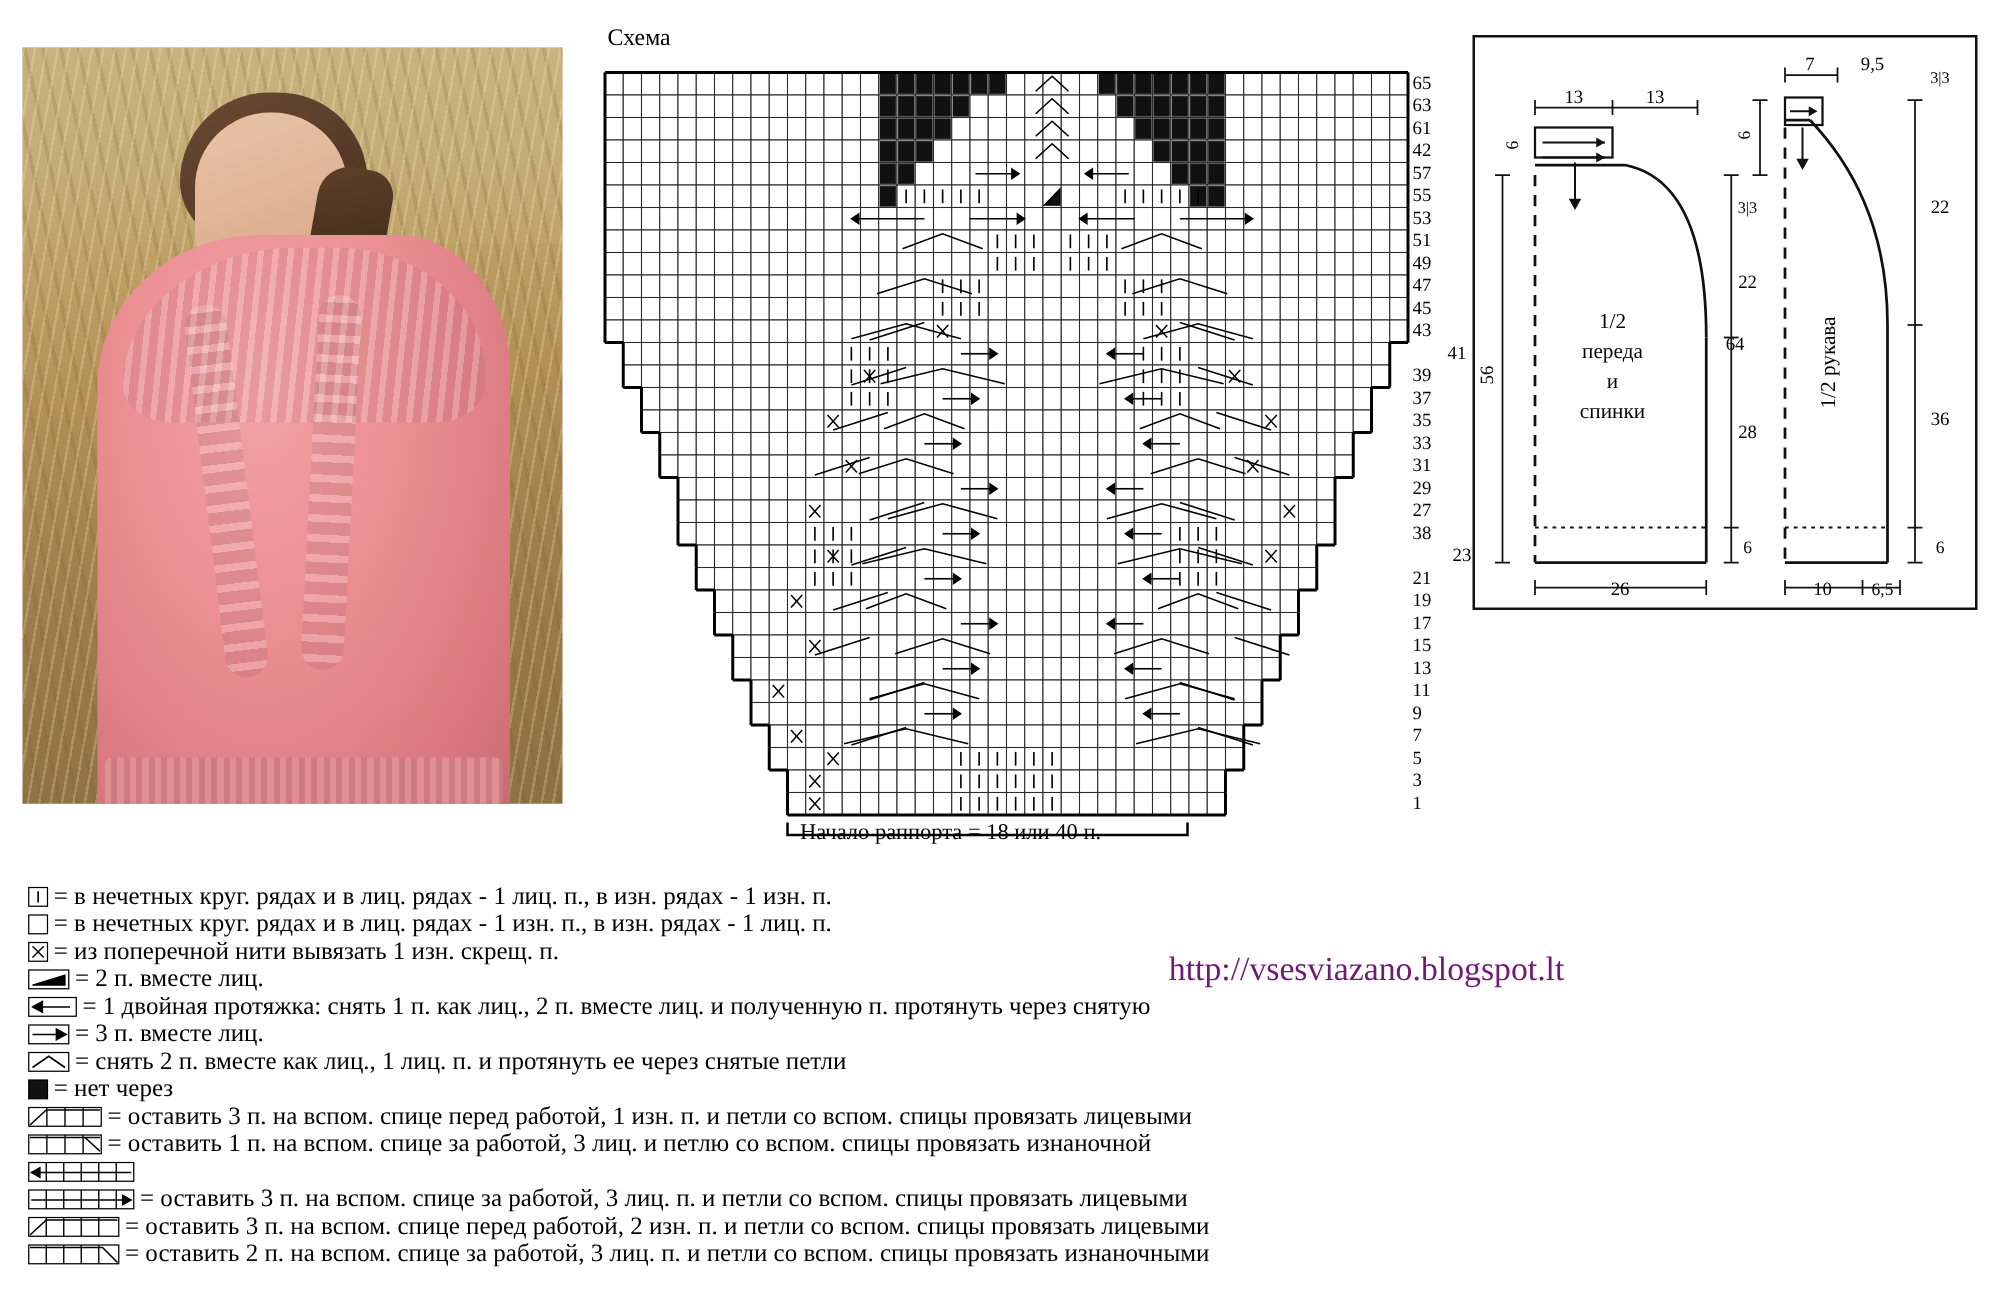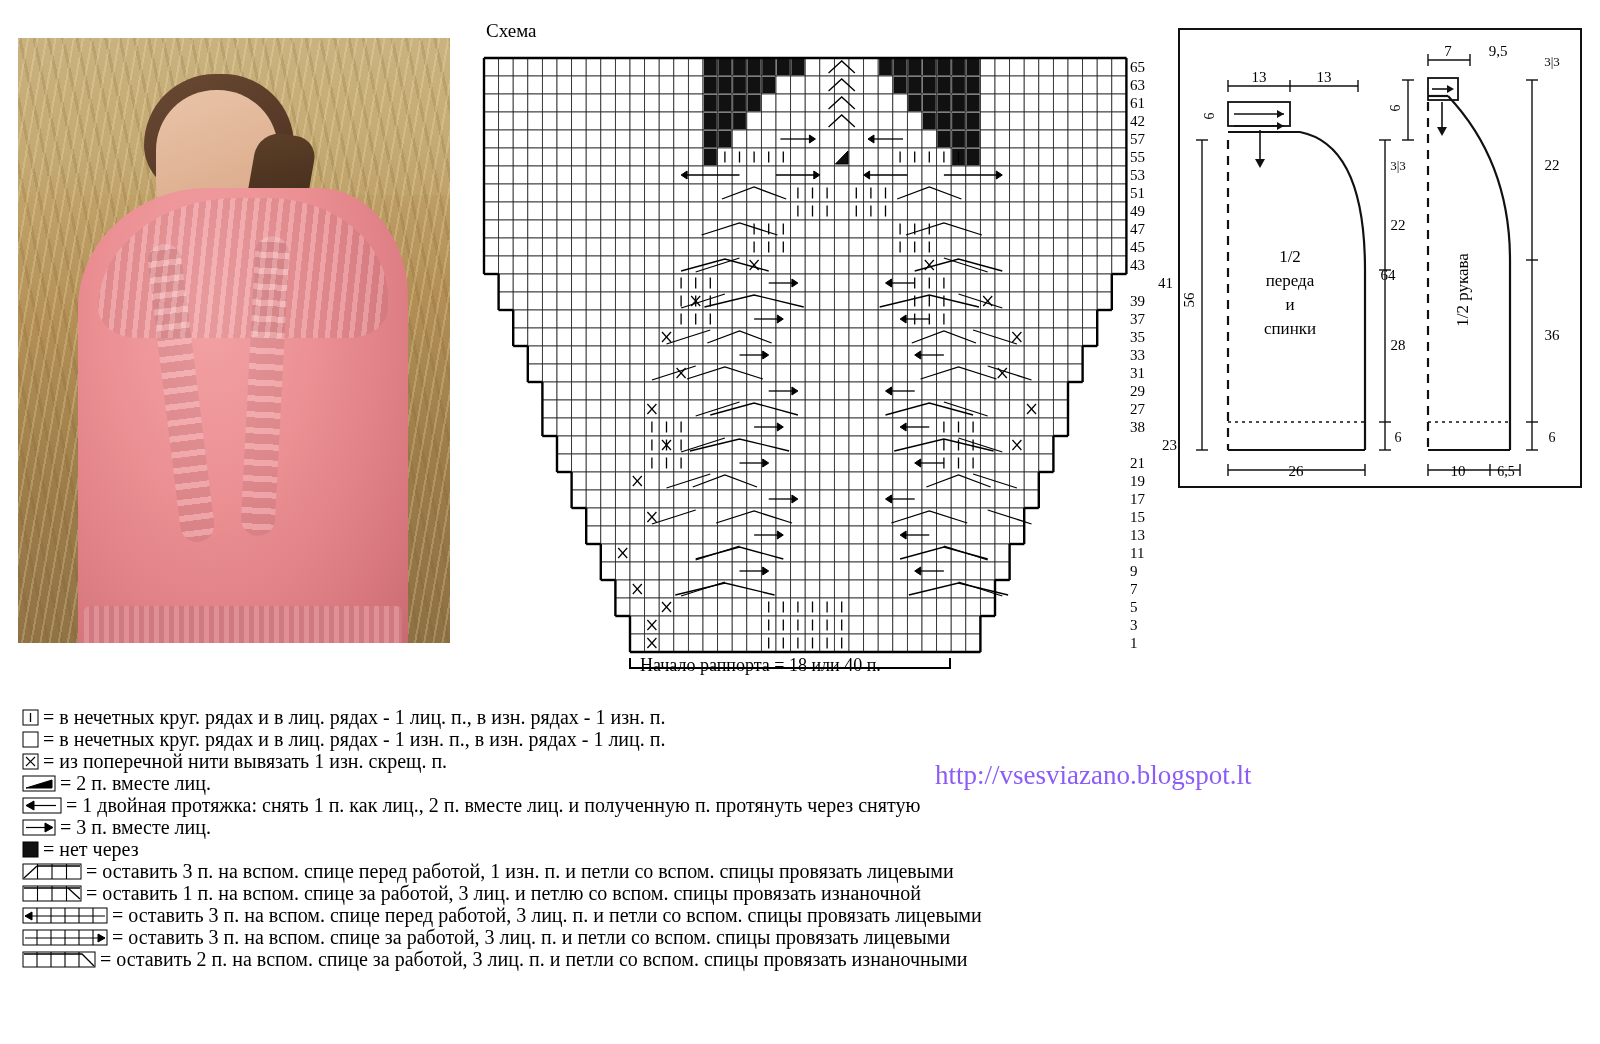--- a/index.html
+++ b/index.html
@@ -135,21 +135,21 @@
     white-space: nowrap;
   }
   .lg-sym { flex: none; margin-right: 4px; display:flex; align-items:center; }
   .lg-txt { }
 
   
   #blog-url {
     position:absolute;
     left: 935px; top: 760px;
     font-size: 27px;
-    color: #8b5cf6;
+    color: #701a75;
     font-family: "Liberation Serif", serif;
   }
 </style>
 </head>
 <body>
 
 <div id="photo">
   <div class="sky"></div>
   <div class="grass"></div>
   <div class="hair"></div>
@@ -1976,20 +1976,29 @@
         <svg width="34" height="17" viewBox="0 0 34 17">
           <rect x="1" y="1" width="32" height="15" fill="none" stroke="#000" stroke-width="1"></rect>
           <line x1="4" y1="8.5" x2="26" y2="8.5" stroke="#000" stroke-width="1.2"></line>
           <path d="M31 8.5 l-8 -4.5 l0 9 z" fill="#000" stroke="#000" stroke-width="1"></path>
         </svg>
       </span>
       <span class="lg-txt">= 3 п. вместе лиц.</span>
     </div>
     <div class="lg-row">
       <span class="lg-sym">
+        <svg width="34" height="17" viewBox="0 0 34 17">
+          <rect x="1" y="1" width="32" height="15" fill="none" stroke="#000" stroke-width="1"></rect>
+          <path d="M4 13 L17 4 L30 13" fill="none" stroke="#000" stroke-width="1.3"></path>
+        </svg>
+      </span>
+      <span class="lg-txt">= снять 2 п. вместе как лиц., 1 лиц. п. и протянуть ее через снятые петли</span>
+    </div>
+    <div class="lg-row">
+      <span class="lg-sym">
         <svg width="17" height="17" viewBox="0 0 17 17">
           <rect x="1" y="1" width="15" height="15" fill="#111" stroke="#000" stroke-width="1"></rect>
         </svg>
       </span>
       <span class="lg-txt">= нет через</span>
     </div>
     <div class="lg-row">
       <span class="lg-sym">
         <svg width="60" height="17" viewBox="0 0 60 17">
           <rect x="1" y="1" width="58" height="15" fill="none" stroke="#000" stroke-width="1"></rect>
@@ -2021,21 +2030,20 @@
           <rect x="1" y="1" width="84" height="15" fill="none" stroke="#000" stroke-width="1"></rect>
           <line x1="15" y1="1" x2="15" y2="16" stroke="#000" stroke-width="1.1"></line>
           <line x1="29" y1="1" x2="29" y2="16" stroke="#000" stroke-width="1.1"></line>
           <line x1="43" y1="1" x2="43" y2="16" stroke="#000" stroke-width="1.1"></line>
           <line x1="57" y1="1" x2="57" y2="16" stroke="#000" stroke-width="1.1"></line>
           <line x1="71" y1="1" x2="71" y2="16" stroke="#000" stroke-width="1.1"></line>
           <path d="M3 9 L83 9" fill="none" stroke="#000" stroke-width="1.2"></path>
           <path d="M3 9 l7 -4 l0 8 z" fill="#000" stroke="#000" stroke-width="1"></path>
         </svg>
       </span>
-      <span class="lg-txt">= оставить 3 п. на вспом. спице перед работой, 3 лиц. п. и петли со вспом. спицы провязать лицевыми</span>
     </div>
     <div class="lg-row">
       <span class="lg-sym">
         <svg width="86" height="17" viewBox="0 0 86 17">
           <rect x="1" y="1" width="84" height="15" fill="none" stroke="#000" stroke-width="1"></rect>
           <line x1="15" y1="1" x2="15" y2="16" stroke="#000" stroke-width="1.1"></line>
           <line x1="29" y1="1" x2="29" y2="16" stroke="#000" stroke-width="1.1"></line>
           <line x1="43" y1="1" x2="43" y2="16" stroke="#000" stroke-width="1.1"></line>
           <line x1="57" y1="1" x2="57" y2="16" stroke="#000" stroke-width="1.1"></line>
           <line x1="71" y1="1" x2="71" y2="16" stroke="#000" stroke-width="1.1"></line>
@@ -2046,20 +2054,33 @@
       <span class="lg-txt">= оставить 3 п. на вспом. спице за работой, 3 лиц. п. и петли со вспом. спицы провязать лицевыми</span>
     </div>
     <div class="lg-row">
       <span class="lg-sym">
         <svg width="74" height="17" viewBox="0 0 74 17">
           <rect x="1" y="1" width="72" height="15" fill="none" stroke="#000" stroke-width="1"></rect>
           <line x1="15" y1="1" x2="15" y2="16" stroke="#000" stroke-width="1.1"></line>
           <line x1="29" y1="1" x2="29" y2="16" stroke="#000" stroke-width="1.1"></line>
           <line x1="43" y1="1" x2="43" y2="16" stroke="#000" stroke-width="1.1"></line>
           <line x1="57" y1="1" x2="57" y2="16" stroke="#000" stroke-width="1.1"></line>
+          <path d="M2 15 L15 3 L72 3" fill="none" stroke="#000" stroke-width="1.3"></path>
+        </svg>
+      </span>
+      <span class="lg-txt">= оставить 3 п. на вспом. спице перед работой, 2 изн. п. и петли со вспом. спицы провязать лицевыми</span>
+    </div>
+    <div class="lg-row">
+      <span class="lg-sym">
+        <svg width="74" height="17" viewBox="0 0 74 17">
+          <rect x="1" y="1" width="72" height="15" fill="none" stroke="#000" stroke-width="1"></rect>
+          <line x1="15" y1="1" x2="15" y2="16" stroke="#000" stroke-width="1.1"></line>
+          <line x1="29" y1="1" x2="29" y2="16" stroke="#000" stroke-width="1.1"></line>
+          <line x1="43" y1="1" x2="43" y2="16" stroke="#000" stroke-width="1.1"></line>
+          <line x1="57" y1="1" x2="57" y2="16" stroke="#000" stroke-width="1.1"></line>
           <path d="M2 3 L60 3 L72 15" fill="none" stroke="#000" stroke-width="1.3"></path>
         </svg>
       </span>
       <span class="lg-txt">= оставить 2 п. на вспом. спице за работой, 3 лиц. п. и петли со вспом. спицы провязать изнаночными</span>
     </div>
   </div>
 
 <div id="blog-url">http://vsesviazano.blogspot.lt</div>
 
 </body></html>

